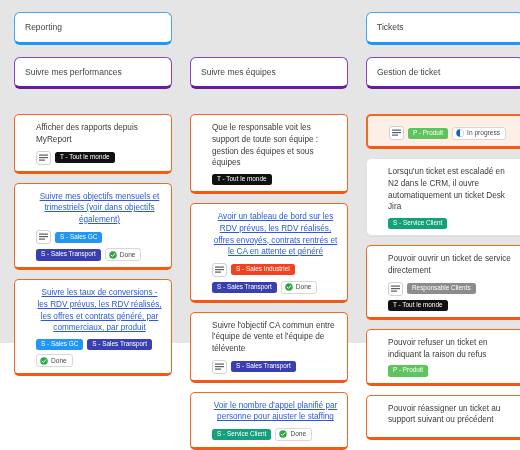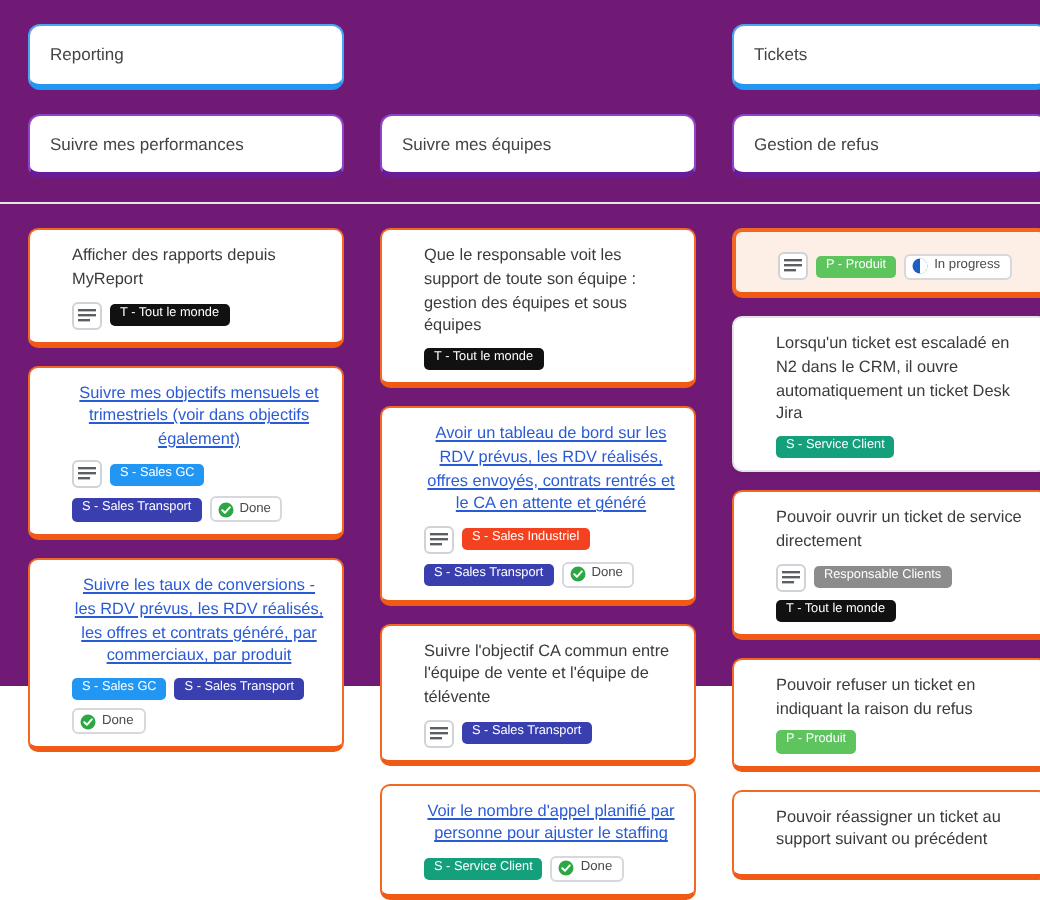--- a/index.html
+++ b/index.html
@@ -7,21 +7,21 @@
   html, body {
     margin: 0; padding: 0;
     width: 520px; height: 450px;
     background: #ffffff;
     font-family: "Liberation Sans", sans-serif;
     overflow: hidden;
   }
   .board {
     position: relative;
     width: 520px; height: 343px;
-    background: #701a75;
+    background: #e5e5e5;
   }
 
   
   .header {
     padding: 12px 14px 0 14px;
   }
   .header-row {
     display: flex;
     gap: 18px;
     margin-bottom: 12px;
@@ -178,21 +178,21 @@
             <span>Suivre mes performances</span>
           </div>
         </div>
         <div class="header-slot">
           <div class="hcard feature">
             <span>Suivre mes équipes</span>
           </div>
         </div>
         <div class="header-slot">
           <div class="hcard feature">
-            <span>Gestion de refus</span>
+            <span>Gestion de ticket</span>
           </div>
         </div>
       </div>
   </div>
 
   <div class="divider"></div>
 
   <div class="columns" id="story-columns">
       <div class="column">
         <div class="story">

